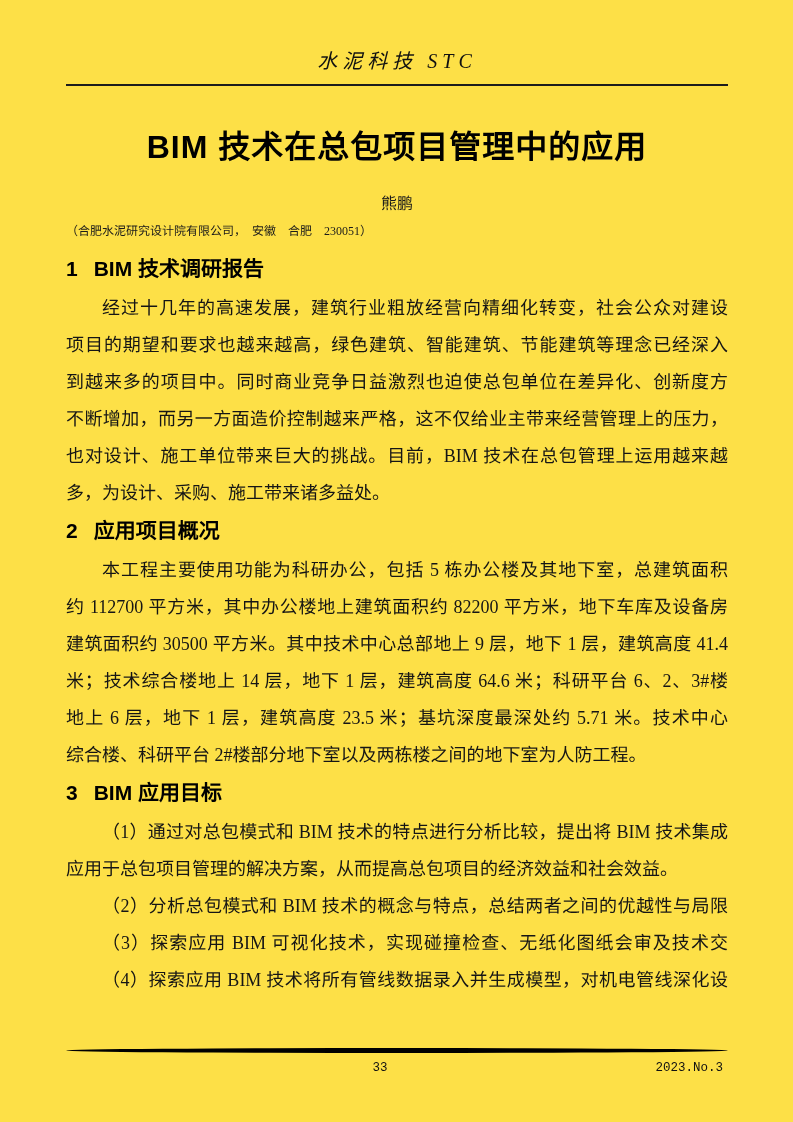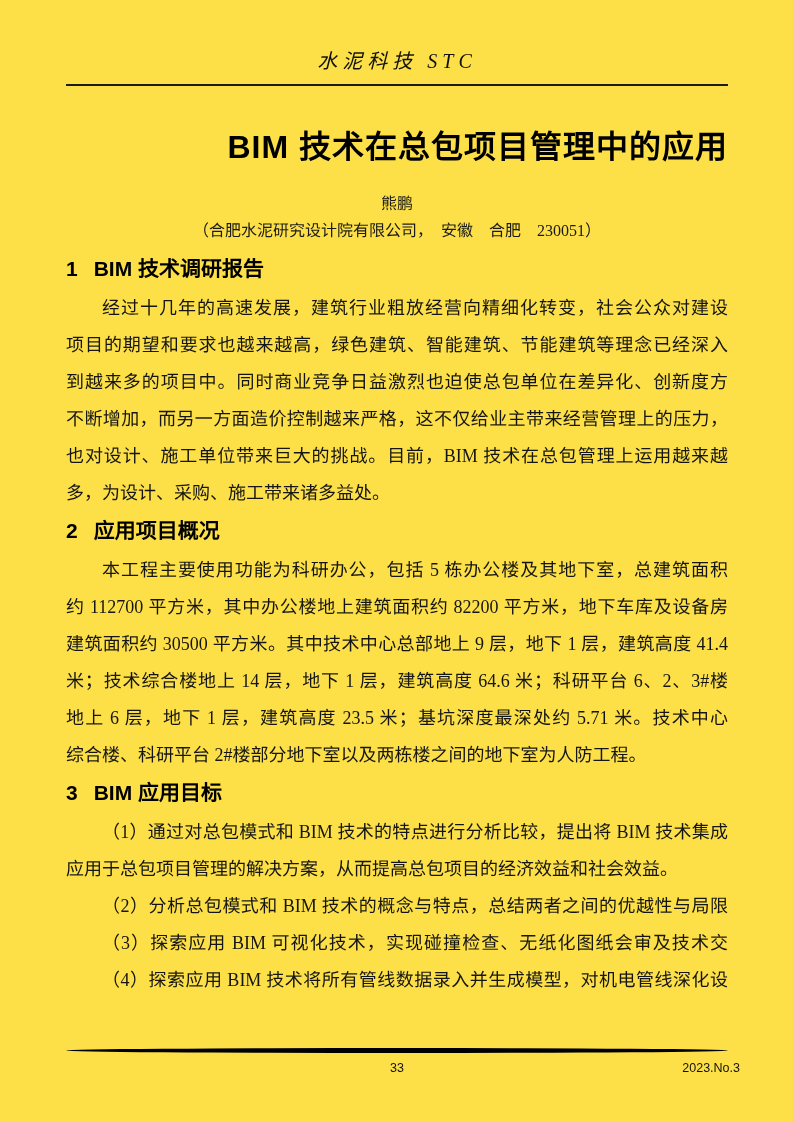--- a/index.html
+++ b/index.html
@@ -24,38 +24,37 @@
     color: #111;
   }
   .header-rule {
     height: 2px;
     background: #1c1c1c;
     margin-top: 8px;
   }
 
   .title {
     margin: 38px 0 0 0;
-    text-align: right;
+    text-align: center;
     font-size: 32px;
     line-height: 46px;
     font-weight: bold;
     letter-spacing: 1px;
     color: #000;
     font-family: "Liberation Sans", "DejaVu Sans", sans-serif;
   }
   .author {
     margin-top: 22px;
     text-align: center;
     font-size: 16px;
     line-height: 24px;
   }
   .affiliation {
     margin-top: 2px;
-    text-align: center;
-    font-size: 16px;
+    font-size: 12px;
     line-height: 26px;
   }
 
   .sec-heading {
     margin: 4px 0 6px 0;
     font-size: 21px;
     line-height: 30px;
     font-weight: bold;
     color: #000;
     font-family: "Liberation Sans", "DejaVu Sans", sans-serif;
@@ -72,25 +71,25 @@
     position: absolute;
     left: 66px;
     width: 662px;
     top: 1048px;
     height: 5px;
     background: #000;
     border-radius: 50%;
   }
   .footer-row {
     position: absolute;
-    left: 66px;
+    left: 49px;
     width: 662px;
     top: 1058px;
     height: 20px;
-    font-family: Liberation Sans, sans-serif;
+    font-family: Liberation Mono, monospace;
     font-size: 12.5px;
     color: #111;
   }
   .page-num { display: block; text-align: center; line-height: 20px; }
   .issue { position: absolute; right: -12px; top: 0; line-height: 20px; }
 </style>
 </head>
 <body>
 
 <div class="page">

